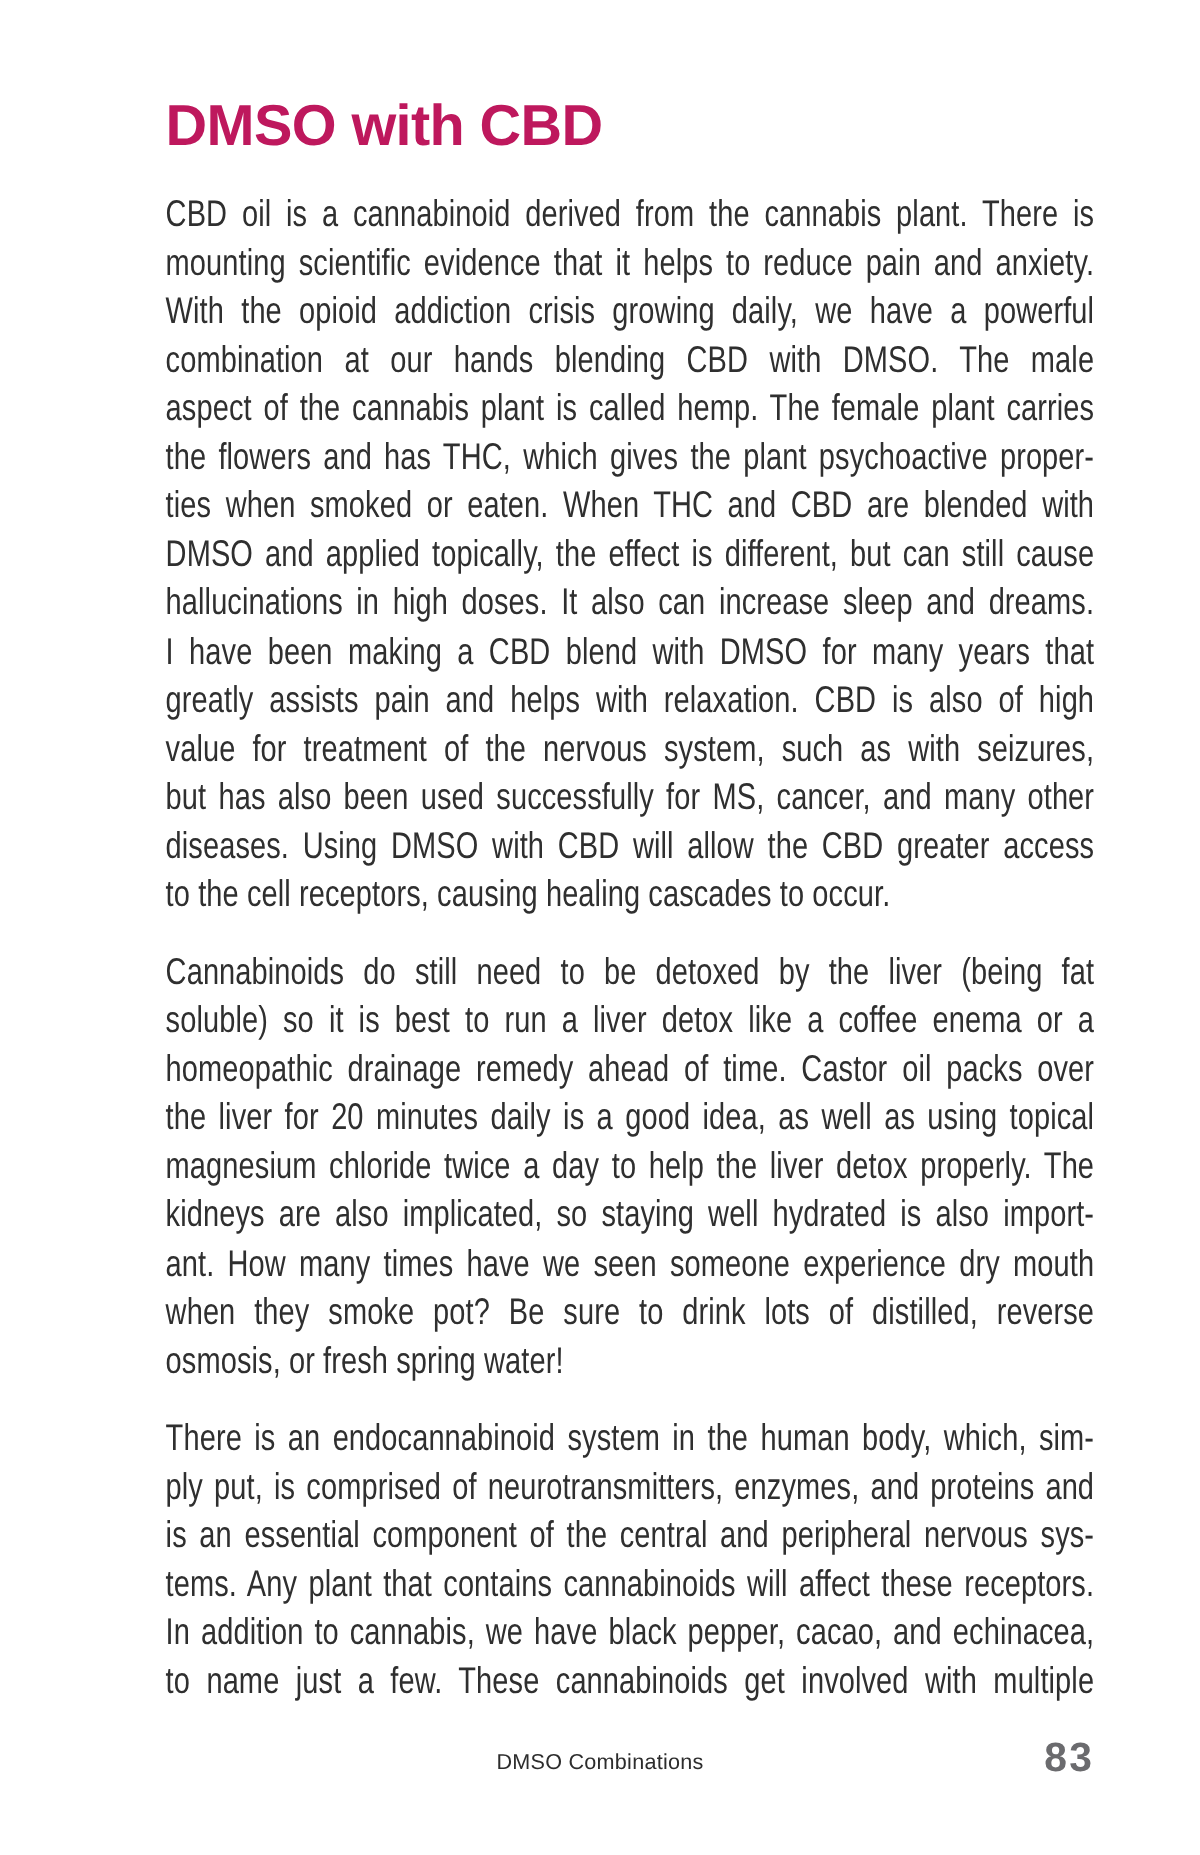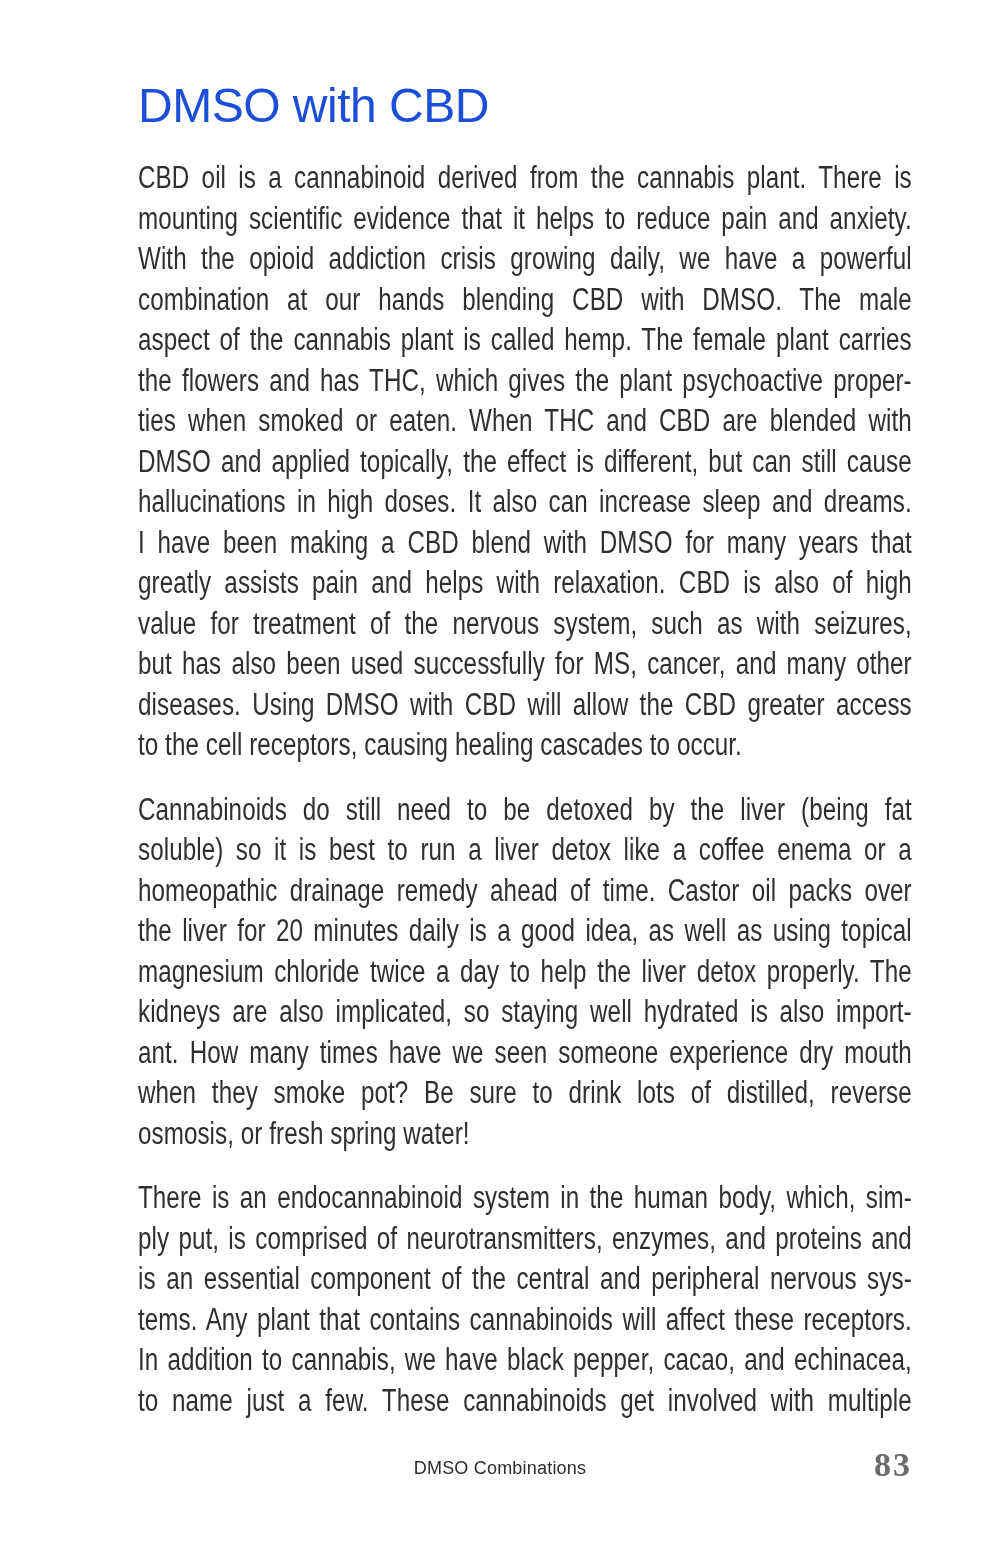--- a/index.html
+++ b/index.html
@@ -18,23 +18,23 @@
   .content {
     position: absolute;
     left: 138px;
     top: 80px;
     width: 774px;
   }
   .page-title {
     margin: 0 0 26px 0;
     font-size: 48px;
     line-height: 52px;
-    font-weight: normal;
+    font-weight: bold;
     letter-spacing: -0.5px;
-    color: #1d4ed8;
+    color: #be185d;
   }
   
   .body-text {
     width: 992px;
     transform: scaleX(0.78);
     transform-origin: left top;
     color: #2f2f2f;
     font-size: 31px;
     font-weight: 400;
   }
@@ -63,21 +63,20 @@
   }
   .page-number {
     position: absolute;
     top: 1446px;
     right: 88px;
     font-size: 34px;
     line-height: 38px;
     font-weight: bold;
     color: #6b6b6e;
     letter-spacing: 2px;
-    font-family: Liberation Serif, serif;
   }
 </style>
 </head>
 <body>
 
 <div class="page">
   <div class="content">
 
     <h1 class="page-title">DMSO with CBD</h1>
 

